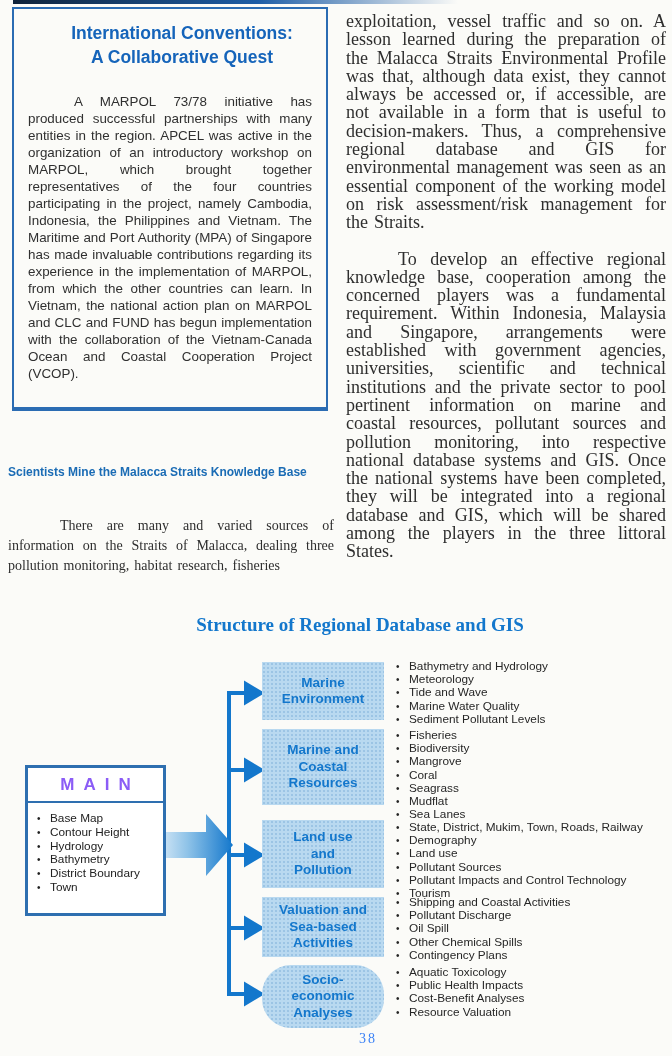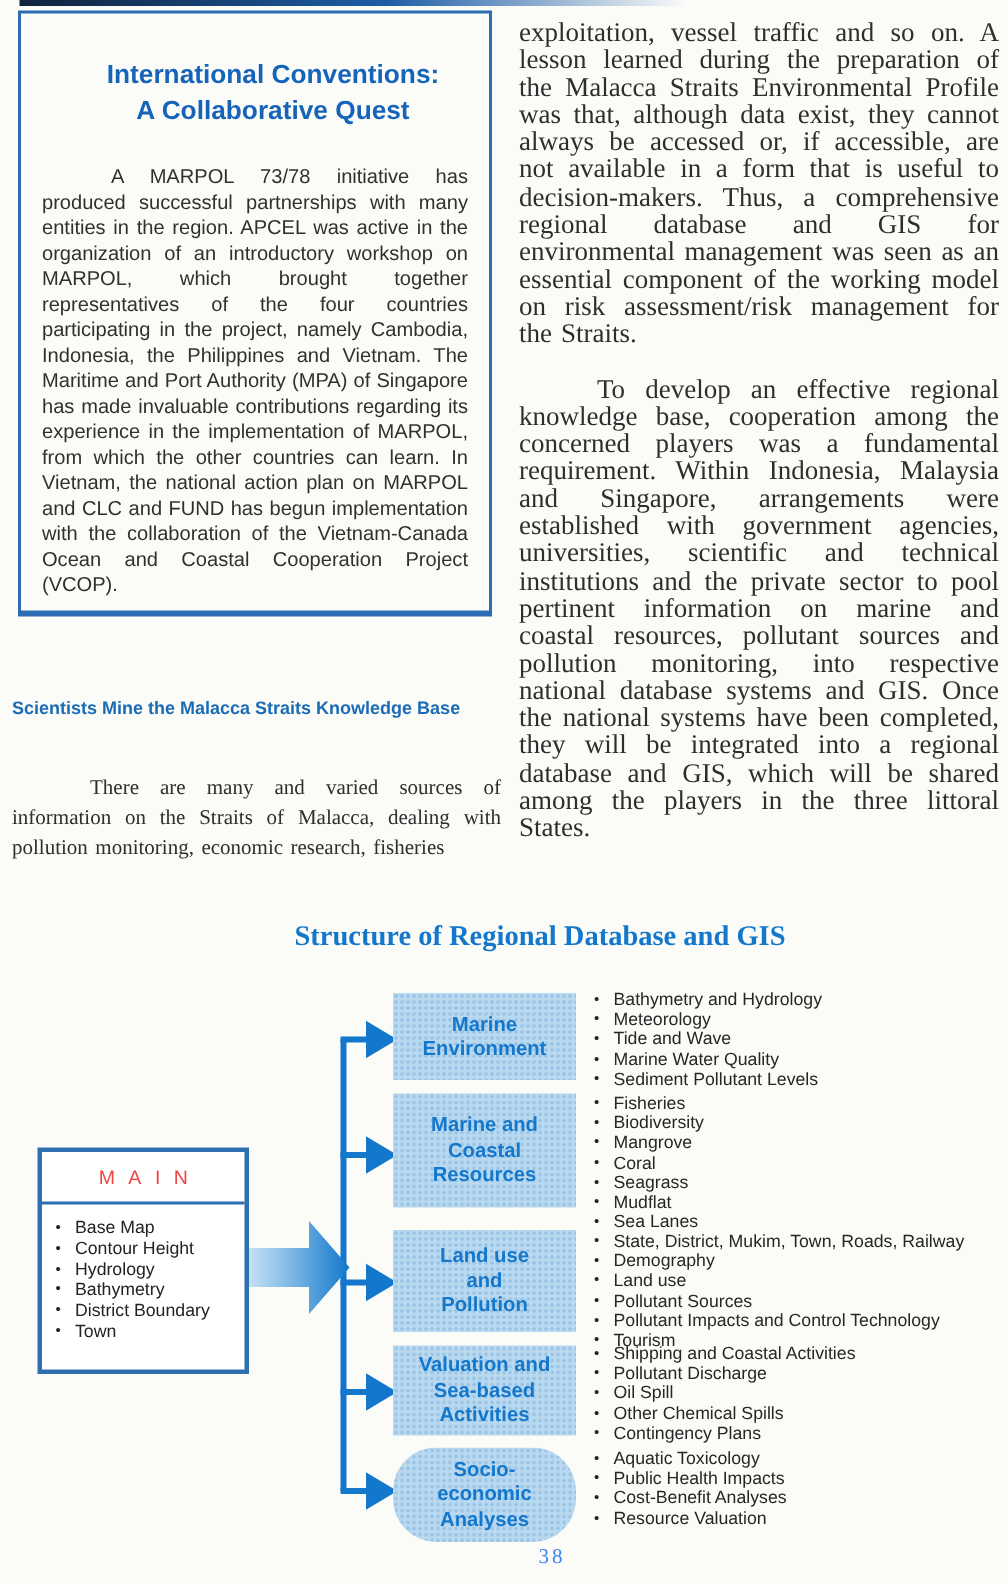--- a/index.html
+++ b/index.html
@@ -13,21 +13,21 @@
     position:absolute; top:0; left:13px; width:445px; height:4px;
     background:linear-gradient(to right,#10233a,#1d5da6 55%, rgba(29,93,166,0));
   }
   
   .callout{
     position:absolute; left:12px; top:7px; width:316px; height:404px;
     border:2px solid #2b6cb3; border-bottom-width:4px; box-sizing:border-box;
     background:transparent;
   }
   .callout-title{
-    margin-top:28px; text-align:center; white-space:pre-line;
+    margin-top:12px; text-align:center; white-space:pre-line;
     font-family:"Liberation Sans", sans-serif; font-weight:bold;
     font-size:17.5px; line-height:24px; color:#1564ba;padding-left:24px;
   }
   .callout-body{
     margin:24px 14px 0 14px; text-align:justify; text-indent:46px;
     font-family:"Liberation Sans", sans-serif;
     font-size:13.4px; line-height:17px; color:#303030;
   }
   
   .section-heading{
@@ -56,22 +56,22 @@
   }
   .main-box{
     position:absolute; left:25px; top:765px; width:141px; height:151px;
     border:3px solid #2e6fb0; box-sizing:border-box; background:#fff;
   }
   .main-box-header{
     height:35px; border-bottom:2px solid #2e6fb0; box-sizing:border-box;
     display:flex; align-items:center; justify-content:center;
   }
   .main-box-title{
-    font-family:"Liberation Sans", sans-serif; font-weight:normal;
-    font-size:13px; letter-spacing:9px; padding-left:9px; color:#ef4444;
+    font-family:"Liberation Sans", sans-serif; font-weight:bold;
+    font-size:17px; letter-spacing:9px; padding-left:9px; color:#8b5cf6;
   }
   .main-list{
     margin:9px 4px 0 9px;
     font-family:"Liberation Sans", sans-serif; font-size:11.8px; line-height:13.8px;
     color:#222;
   }
   .cat-box{
     position:absolute; left:262px; width:122px; box-sizing:border-box;
     background-color:#b9d9f0;
     background-image:radial-gradient(rgba(55,125,190,0.22) 1px, transparent 1.4px);
@@ -102,21 +102,21 @@
 
   <div class="scan-artifact"></div>
 
   <div class="callout">
     <div class="callout-title">International Conventions:
 A Collaborative Quest</div>
     <div class="callout-body">A MARPOL 73/78 initiative has produced successful partnerships with many entities in the region. APCEL was active in the organization of an introductory workshop on MARPOL, which brought together representatives of the four countries participating in the project, namely Cambodia, Indonesia, the Philippines and Vietnam. The Maritime and Port Authority (MPA) of Singapore has made invaluable contributions regarding its experience in the implementation of MARPOL, from which the other countries can learn. In Vietnam, the national action plan on MARPOL and CLC and FUND has begun implementation with the collaboration of the Vietnam-Canada Ocean and Coastal Cooperation Project (VCOP).</div>
   </div>
 
   <div class="section-heading">Scientists Mine the Malacca Straits Knowledge Base</div>
-  <div class="left-para">There are many and varied sources of information on the Straits of Malacca, dealing with pollution monitoring, economic research, fisheries</div>
+  <div class="left-para">There are many and varied sources of information on the Straits of Malacca, dealing three pollution monitoring, habitat research, fisheries</div>
 
   <div class="right-col">
     <p>exploitation, vessel traffic and so on. A lesson learned during the preparation of the Malacca Straits Environmental Profile was that, although data exist, they cannot always be accessed or, if accessible, are not available in a form that is useful to decision-makers. Thus, a comprehensive regional database and GIS for environmental management was seen as an essential component of the working model on risk assessment/risk management for the Straits.</p>
     <p class="indent">To develop an effective regional knowledge base, cooperation among the concerned players was a fundamental requirement. Within Indonesia, Malaysia and Singapore, arrangements were established with government agencies, universities, scientific and technical institutions and the private sector to pool pertinent information on marine and coastal resources, pollutant sources and pollution monitoring, into respective national database systems and GIS. Once the national systems have been completed, they will be integrated into a regional database and GIS, which will be shared among the players in the three littoral States.</p>
   </div>
 
   <div class="diagram-title">Structure of Regional Database and GIS</div>
 
   <svg class="connector-svg" width="130" height="426" viewBox="0 0 130 426">
     <defs>

